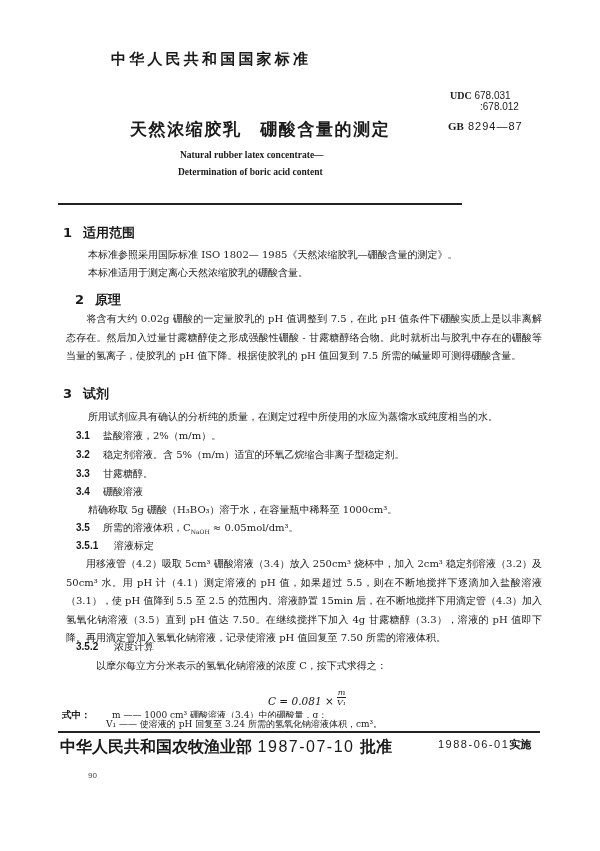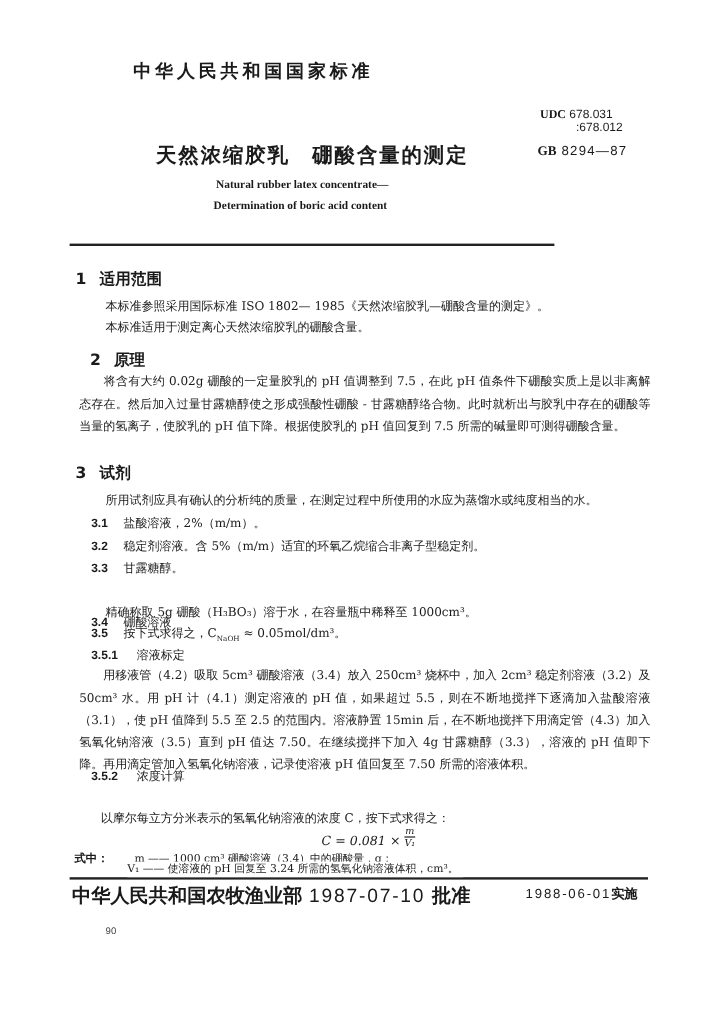--- a/index.html
+++ b/index.html
@@ -71,37 +71,37 @@
 
 <div class="abs line sub" style="left:76px; top:429px;">
   <span class="num">3.1</span><span>盐酸溶液，2%（m/m）。</span>
 </div>
 <div class="abs line sub" style="left:76px; top:448px;">
   <span class="num">3.2</span><span>稳定剂溶液。含 5%（m/m）适宜的环氧乙烷缩合非离子型稳定剂。</span>
 </div>
 <div class="abs line sub" style="left:76px; top:467px;">
   <span class="num">3.3</span><span>甘露糖醇。</span>
 </div>
-<div class="abs line sub" style="left:76px; top:485px;margin-top:27px;">
+<div class="abs line sub" style="left:76px; top:485px;">
   <span class="num">3.4</span><span>硼酸溶液</span>
 </div>
 <div class="abs line" style="left:88px; top:503px;">精确称取 5g 硼酸（H₃BO₃）溶于水，在容量瓶中稀释至 1000cm³。</div>
 <div class="abs line sub" style="left:76px; top:521px;">
-  <span class="num">3.5</span><span>按下式求得之，C</span><sub style="font-size:6px;">NaOH</sub> <span>≈ 0.05mol/dm³。</span>
+  <span class="num">3.5</span><span>所需的溶液体积，C</span><sub style="font-size:6px;">NaOH</sub> <span>≈ 0.05mol/dm³。</span>
 </div>
 
 <div class="abs line sub2" style="left:76px; top:539px;">
   <span class="num">3.5.1</span><span>溶液标定</span>
 </div>
 <div class="abs p" style="left:66px; top:555px;">　　用移液管（4.2）吸取 5cm³ 硼酸溶液（3.4）放入 250cm³ 烧杯中，加入 2cm³ 稳定剂溶液（3.2）及 50cm³ 水。用 pH 计（4.1）测定溶液的 pH 值，如果超过 5.5，则在不断地搅拌下逐滴加入盐酸溶液（3.1），使 pH 值降到 5.5 至 2.5 的范围内。溶液静置 15min 后，在不断地搅拌下用滴定管（4.3）加入氢氧化钠溶液（3.5）直到 pH 值达 7.50。在继续搅拌下加入 4g 甘露糖醇（3.3），溶液的 pH 值即下降。再用滴定管加入氢氧化钠溶液，记录使溶液 pH 值回复至 7.50 所需的溶液体积。</div>
 
 <div class="abs line sub2" style="left:76px; top:640px;">
   <span class="num">3.5.2</span><span>浓度计算</span>
 </div>
-<div class="abs line" style="left:84px; top:659px;margin-top:16px;">以摩尔每立方分米表示的氢氧化钠溶液的浓度 C，按下式求得之：</div>
+<div class="abs line" style="left:96px; top:659px;">以摩尔每立方分米表示的氢氧化钠溶液的浓度 C，按下式求得之：</div>
 
 <div class="abs formula" style="top:688px;">
   <span>C = 0.081 ×</span>
   <span class="frac">
     <span>m</span>
     <span>V₁</span>
   </span>
 </div>
 
 <div class="abs line" style="left:62px; top:709px; font-family:'DejaVu Sans', sans-serif; font-weight:bold; font-size:9.5px;">式中：</div>

